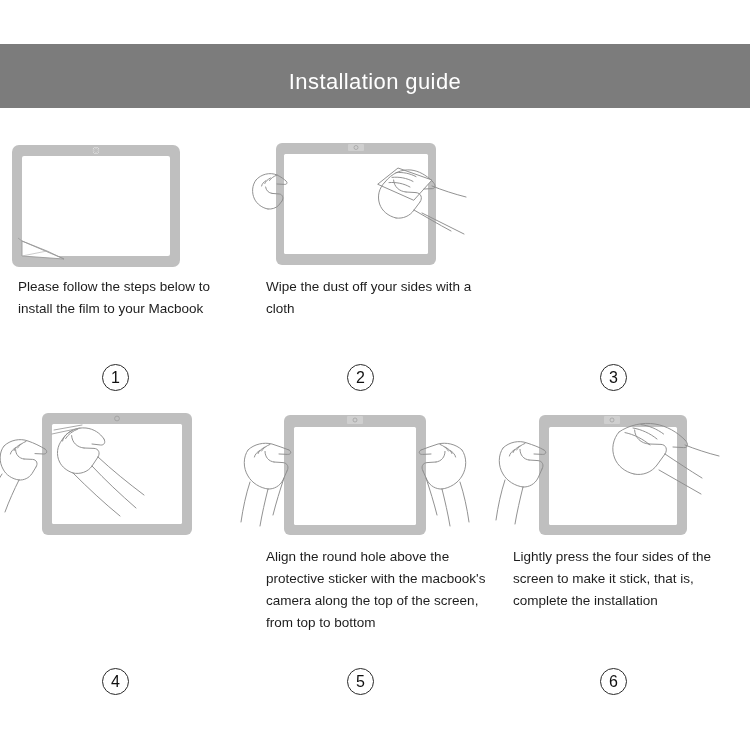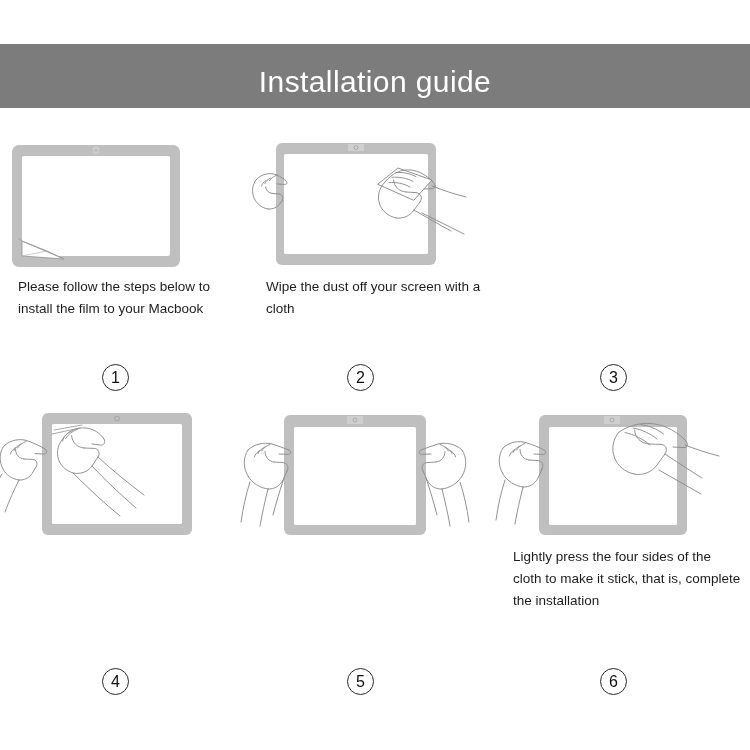--- a/index.html
+++ b/index.html
@@ -26,21 +26,21 @@
     top: 44px;
     width: 750px;
     height: 64px;
     background: #7c7c7c;
     display: flex;
     align-items: center;
     justify-content: center;
   }
   .header-title {
     color: #ffffff;
-    font-size: 30px;
+    font-size: 22px;
     font-weight: 400;
     letter-spacing: 0.4px;
     line-height: 1;
     margin-top: 12px;
   }
   
   .grid {
     position: absolute;
     left: 0;
     top: 108px;
@@ -168,21 +168,21 @@
             <path d="M150 80 C157 81 164 78 168 72 L174 64"></path>
             <path d="M174 64 C177 60 175 55 170 54.6 L160 54"></path>
             <path d="M160 54 C153 53.4 148 48.6 147.6 42"></path>
 
             <path d="M186 48 C196 52 208 56 220 59"></path>
             <path d="M176 75 C190 82 204 89 218 96"></path>
             <path d="M168 72 C180 79 192 86 205 93"></path>
           </g>
         </svg>
       </div>
-      <div class="caption">Wipe the dust off your screen with a cloth</div>
+      <div class="caption">Wipe the dust off your sides with a cloth</div>
     </div>
 
 
     <div class="step col0 row1">
       <div class="illus">
         <svg width="250" height="130" viewBox="0 0 250 130">
 
           <rect x="42" y="5" width="150" height="122" rx="6" ry="6" fill="#bfbfbf"></rect>
           <rect x="52" y="16" width="130" height="100" rx="1.5" ry="1.5" fill="#ffffff"></rect>
           <circle cx="117" cy="10.5" r="2.4" fill="none" stroke="#9d9d9d" stroke-width="0.8"></circle>
@@ -257,20 +257,21 @@
             <path d="M216 42 C221 49 221 60 216 68 C212 75 204 80 196 81"></path>
             <path d="M196 81 C190 81.4 184 78 181 72 L177 63"></path>
             <path d="M177 63 C174.6 59 176.6 55 181 54.6 L190 54"></path>
             <path d="M190 54 C195.4 53.4 199 49 199 43.4"></path>
             <path d="M214 74 C218 86 221 100 223 114"></path>
             <path d="M196 81 C199 93 202 106 204 118"></path>
             <path d="M180 70 C184 82 188 95 191 107"></path>
           </g>
         </svg>
       </div>
+      <div class="caption">Align the round hole above the protective sticker with the macbook's camera along the top of the screen, from top to bottom</div>
     </div>
 
     <div class="step col2 row1">
       <div class="illus">
         <svg width="250" height="130" viewBox="0 0 250 130">
 
           <rect x="42" y="7" width="148" height="120" rx="6" ry="6" fill="#bfbfbf"></rect>
           <rect x="52" y="19" width="128" height="98" rx="1.5" ry="1.5" fill="#ffffff"></rect>
           <rect x="107" y="8" width="16" height="8" rx="1" fill="#cfcfcf"></rect>
           <circle cx="115" cy="12" r="2" fill="none" stroke="#9d9d9d" stroke-width="0.7"></circle>
@@ -299,21 +300,21 @@
             <path d="M137 66 C146 68 155 64 160 57 L168 46"></path>
             <path d="M168 46 C171 41.6 169 36.6 164 36.4 L152 36"></path>
             <path d="M152 36 C144 35.4 138 30 137.6 22"></path>
 
             <path d="M188 37 C198 41 210 45 222 48"></path>
             <path d="M162 62 C176 70 190 78 204 86"></path>
             <path d="M168 46 C180 54 192 62 205 70"></path>
           </g>
         </svg>
       </div>
-      <div class="caption">Lightly press the four sides of the cloth to make it stick, that is, complete the installation</div>
+      <div class="caption">Lightly press the four sides of the screen to make it stick, that is, complete the installation</div>
     </div>
 
   </div>
 
   <div class="badge badge-abs" id="badge-1">
     <span>1</span>
   </div>
   <div class="badge badge-abs" id="badge-2">
     <span>2</span>
   </div>

